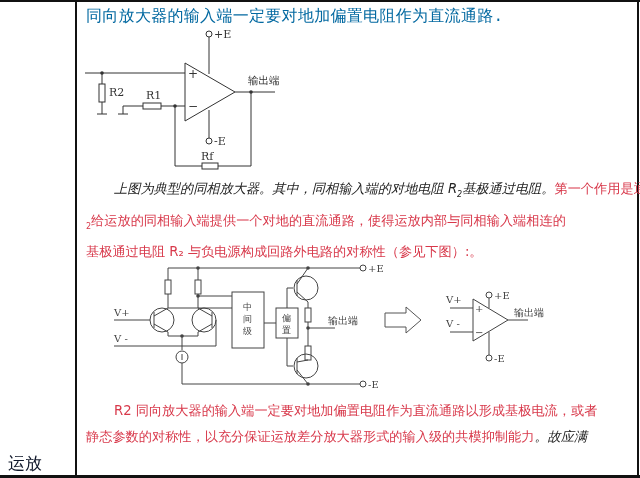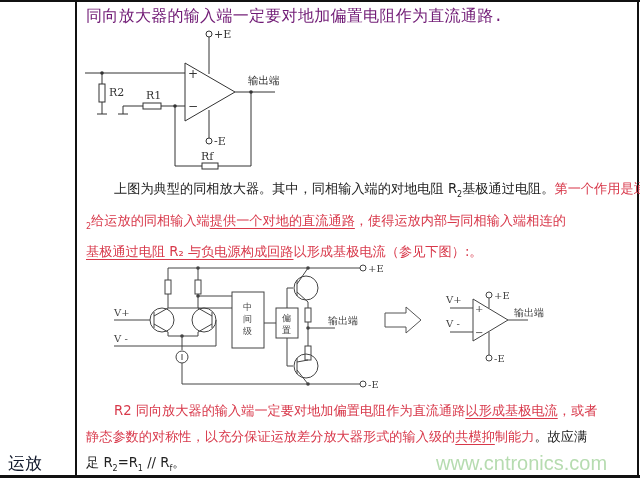--- a/index.html
+++ b/index.html
@@ -5,28 +5,28 @@
   html, body { margin:0; padding:0; background:#fff; }
   body { width:640px; height:478px; position:relative; overflow:hidden;
          font-family: "DejaVu Serif", "Liberation Serif", serif; color:#222; }
   .table { position:absolute; left:0; top:0; width:640px; height:478px; }
   .border-top { position:absolute; left:0; top:0; width:640px; height:2px; background:#111; }
   .border-bottom { position:absolute; left:0; top:475px; width:640px; height:3px; background:#111; }
   .border-mid { position:absolute; left:75px; top:0; width:2px; height:478px; background:#111; }
   .border-right { position:absolute; left:637px; top:0; width:2px; height:478px; background:#111; }
   .left-label { position:absolute; left:8px; top:452px; font-size:17px; color:#0f172a;
                 font-family: "DejaVu Sans", sans-serif; }
-  .heading { position:absolute; left:86px; top:6px; font-size:16px; color:#701a75;
+  .heading { position:absolute; left:86px; top:6px; font-size:16px; color:#0369a1;
              font-family: Liberation Mono, monospace; letter-spacing:0.3px; white-space:nowrap; }
   .para { position:absolute; left:86px; width:546px; font-size:13.2px; line-height:26px;
           font-family: "DejaVu Sans", sans-serif; white-space:nowrap; }
   .p1 { top:176px; }
   .red { color:#d8384a; }
-  .blk { color:#222; }
-  .ul { text-decoration:underline; text-underline-offset:3px; }
+  .blk { color:#222;font-style:italic; }
+  .ul { text-underline-offset:3px; }
   .indent { display:inline-block; width:28px; }
   sub { font-size:8px; }
   svg text { font-family: "DejaVu Serif", serif; }
   .watermark { position:absolute; left:436px; top:452px; font-size:20px; color:#b6dcb0;
                font-family: "Liberation Sans", sans-serif; }
 </style>
 </head>
 <body>
 
 <div class="table">
@@ -84,21 +84,21 @@
       <text x="66" y="73">R1</text>
       <text x="121" y="134">Rf</text>
       <text x="108" y="52" font-size="12">+</text>
       <text x="108" y="84" font-size="12">−</text>
     </g>
   </svg>
 
   <div class="para p1">
     <span class="indent"></span><span class="blk">上图为典型的同相放大器。其中，同相输入端的对地电阻 R</span><sub class="blk">2</sub><span class="blk">基极通过电阻。</span><span class="red">第一个作用是通过电阻 R</span><br>
     <span class="red"><sub>2</sub><span>给运放的同相输入端</span><span class="ul">提供一个对地的直流通路</span><span>，使得运放内部与同相输入端相连的</span></span><br>
-    <span class="red"><span class="ul">基极通过电阻 R₂ 与负电源构成回路</span><span>以形成基极电流（参见下图）:。</span></span>
+    <span class="red"><span class="ul">基极通过电阻 R₂ 与负电源构成回路</span><span>外电路的对称性（参见下图）:。</span></span>
   </div>
 
   <svg style="position:absolute;left:110px;top:258px;" width="280" height="135" viewBox="0 0 280 135">
     <g stroke="#444" stroke-width="1" fill="none">
 
       <line x1="58" y1="10" x2="250" y2="10"></line>
       <circle cx="253" cy="10" r="3"></circle>
 
       <line x1="72" y1="126" x2="250" y2="126"></line>
       <circle cx="253" cy="126" r="3"></circle>
@@ -205,17 +205,15 @@
       <text x="6" y="42">V -</text>
       <text x="74" y="31">输出端</text>
       <text x="35" y="27" font-size="10">+</text>
       <text x="35" y="51" font-size="10">−</text>
     </g>
   </svg>
 
   <div class="para" style="top:398px;">
     <span class="indent"></span><span class="red">R2 同向放大器的输入端一定要对地加偏置电阻作为直流通路</span><span class="red ul">以形成基极电流</span><span class="red">，或者</span><br>
     <span class="red">静态参数的对称性，以充分保证运放差分放大器形式的输入级的</span><span class="red ul">共模抑</span><span class="red">制能力</span><span class="blk">。故应满</span><br>
-    <span class="blk">足 R<sub>2</sub>=R<sub>1</sub> // R<sub>f</sub>。</span>
   </div>
 
-  <div class="watermark">www.cntronics.com</div>
 </div>
 
 </body></html>

